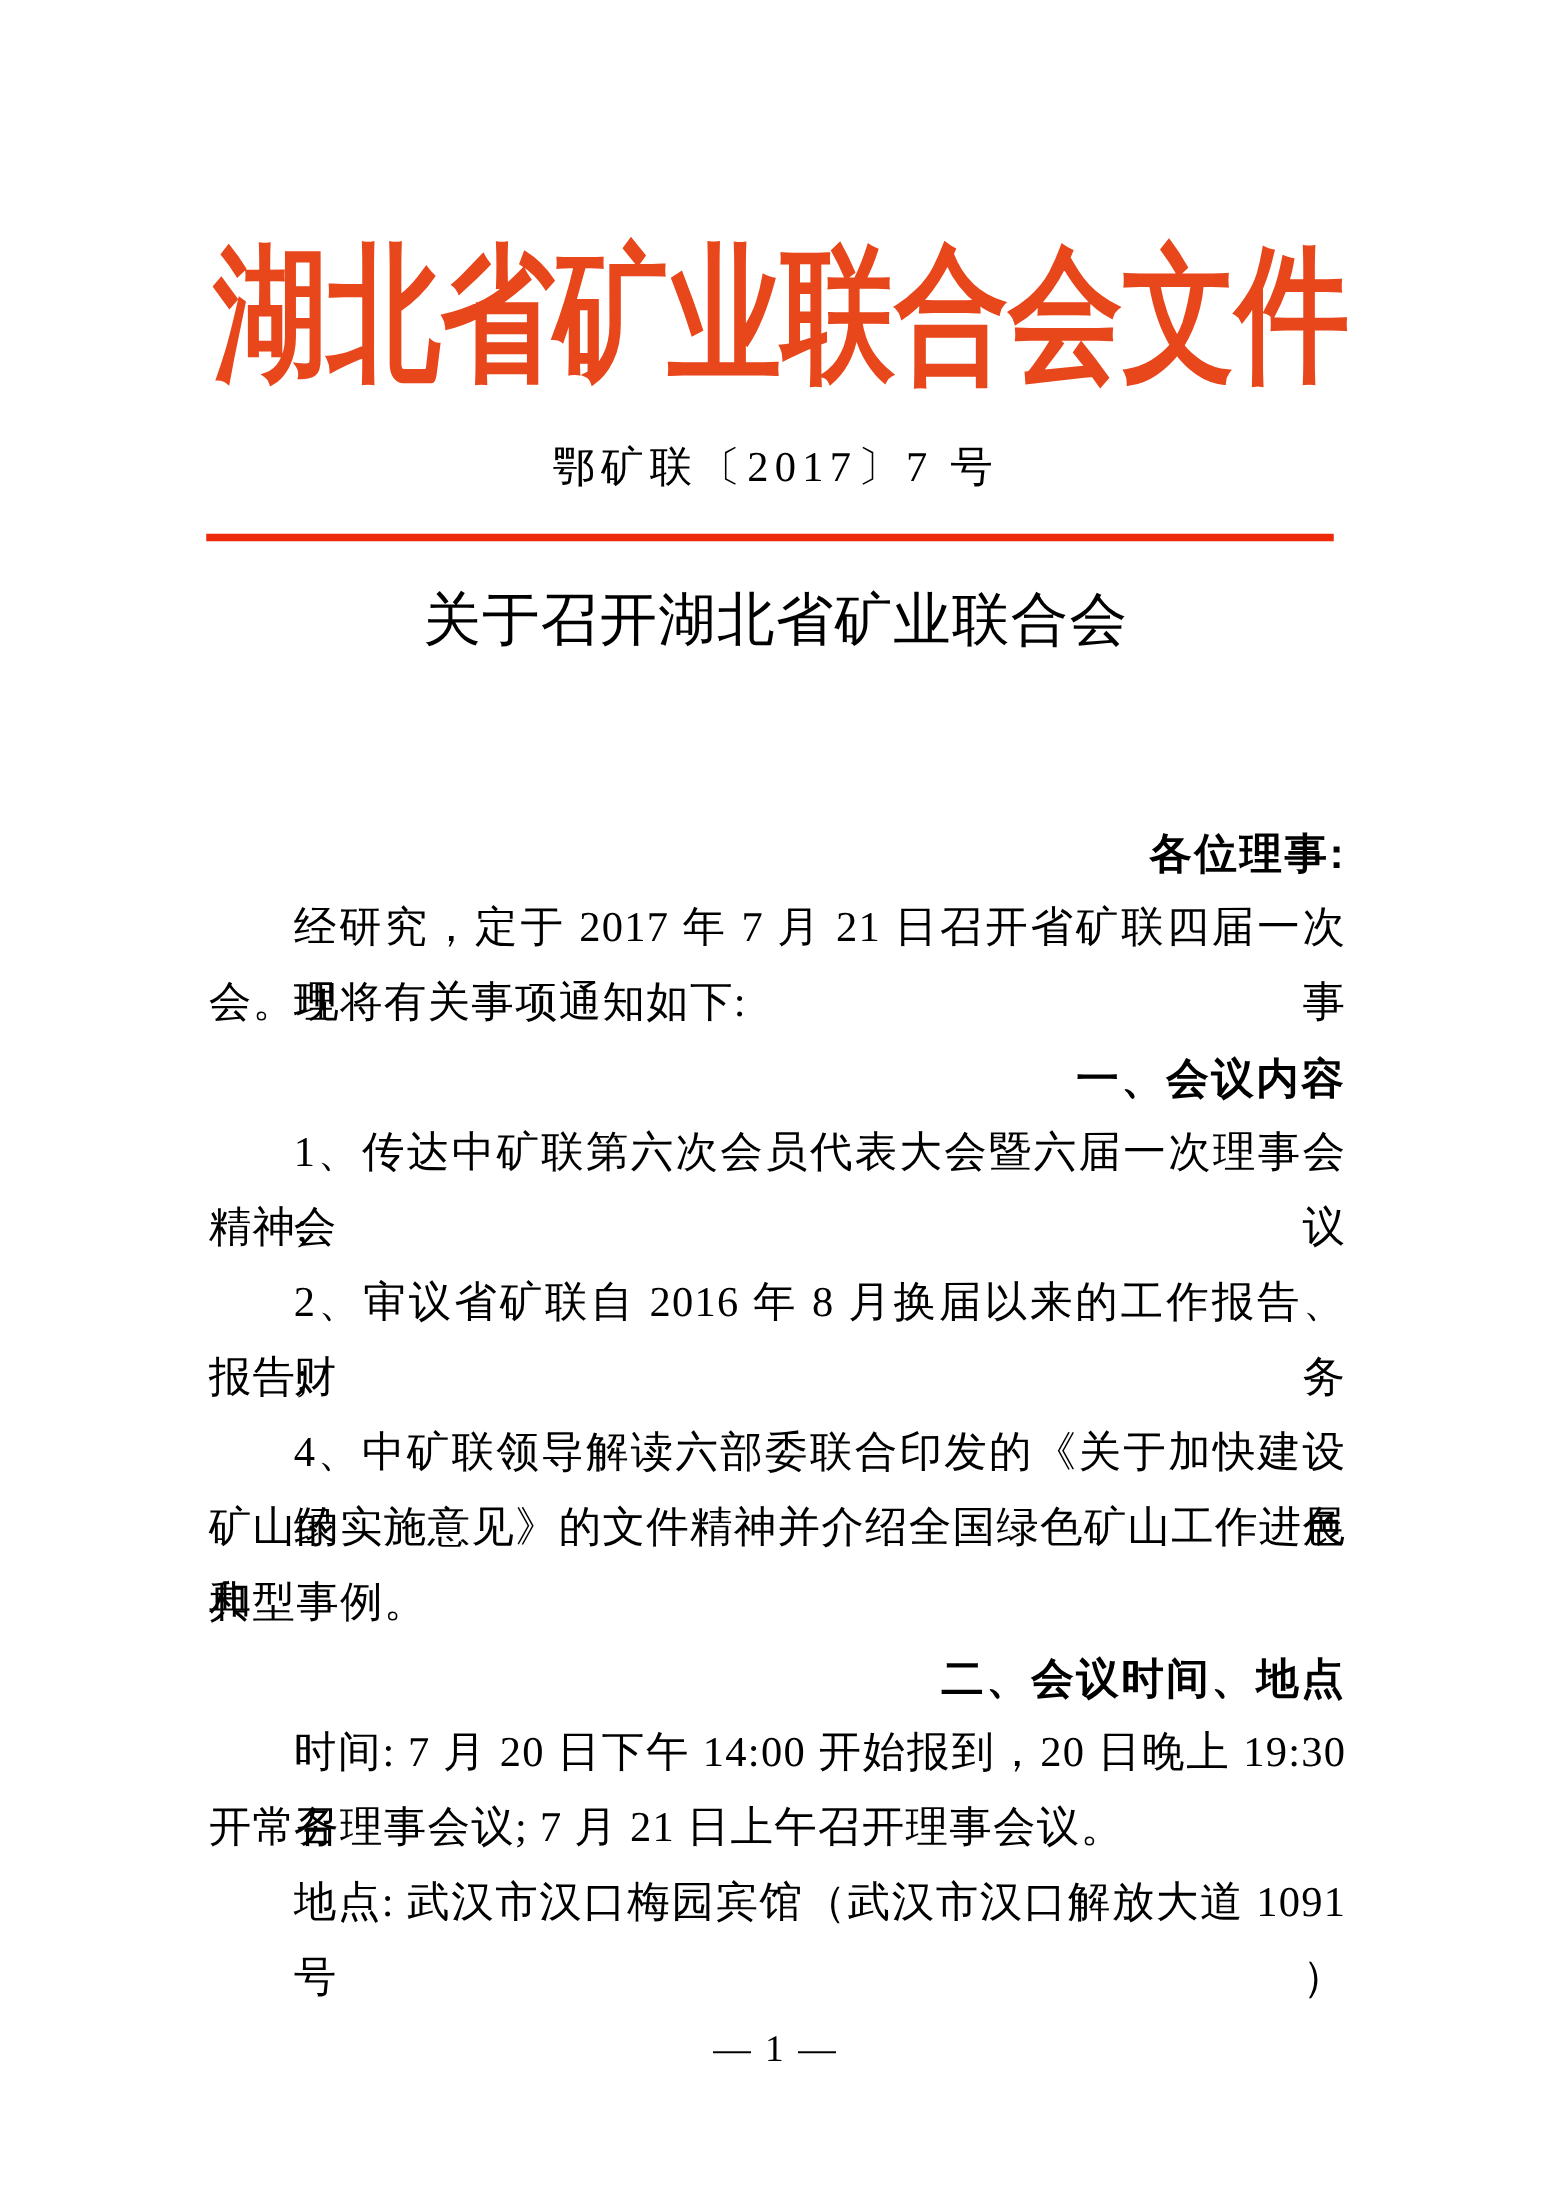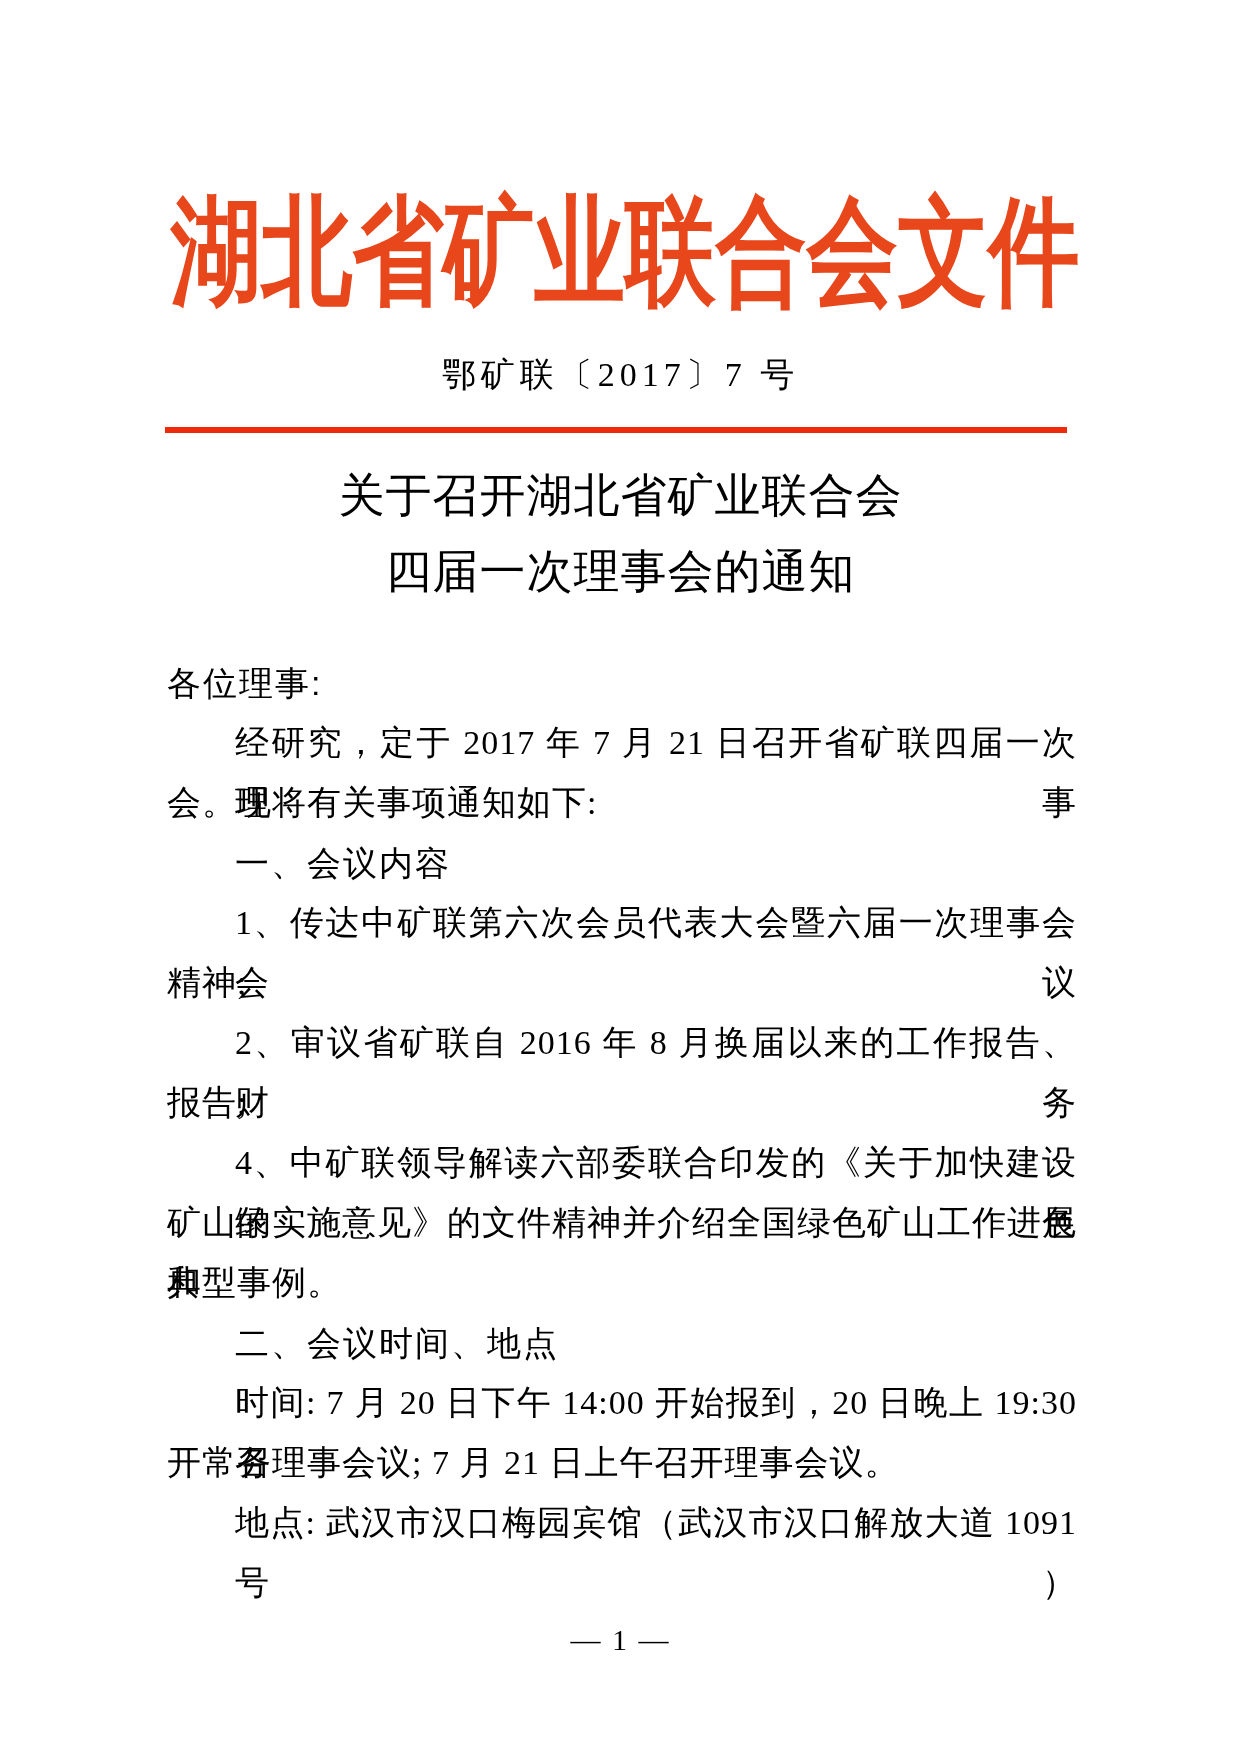--- a/index.html
+++ b/index.html
@@ -80,23 +80,24 @@
   .line{
     height:60px;
     line-height:60px;
     white-space:nowrap;
     letter-spacing:1px;
   }
   .line.indent{
     padding-left:68px;
   }
   .line.bold{
-    font-weight:normal;
+    font-weight:bold;
     font-family:"Liberation Sans","DejaVu Sans",sans-serif;
     letter-spacing:2px;
+    text-align:right;
   }
   .line.fill{
     white-space:normal;
     text-align:justify;
     text-align-last:justify;
   }
   .page-number{
     position:absolute;
     top:1622px;
     left:0;
@@ -113,21 +114,20 @@
 <div class="page">
 
   <h1 class="org-header"><span class="org-header-inner">湖北省矿业联合会文件</span></h1>
 
   <div class="doc-number">鄂矿联〔2017〕7 号</div>
 
   <div class="red-rule"></div>
 
   <div class="doc-title">
     <div>关于召开湖北省矿业联合会</div>
-    <div>四届一次理事会的通知</div>
   </div>
 
   <main class="body-block">
       <div class="line bold">各位理事:</div>
       <div class="line indent fill">经研究，定于 2017 年 7 月 21 日召开省矿联四届一次理事</div>
       <div class="line">会。现将有关事项通知如下:</div>
       <div class="line bold indent">一、会议内容</div>
       <div class="line indent fill">1、传达中矿联第六次会员代表大会暨六届一次理事会会议</div>
       <div class="line">精神;</div>
       <div class="line indent fill">2、审议省矿联自 2016 年 8 月换届以来的工作报告、财务</div>

